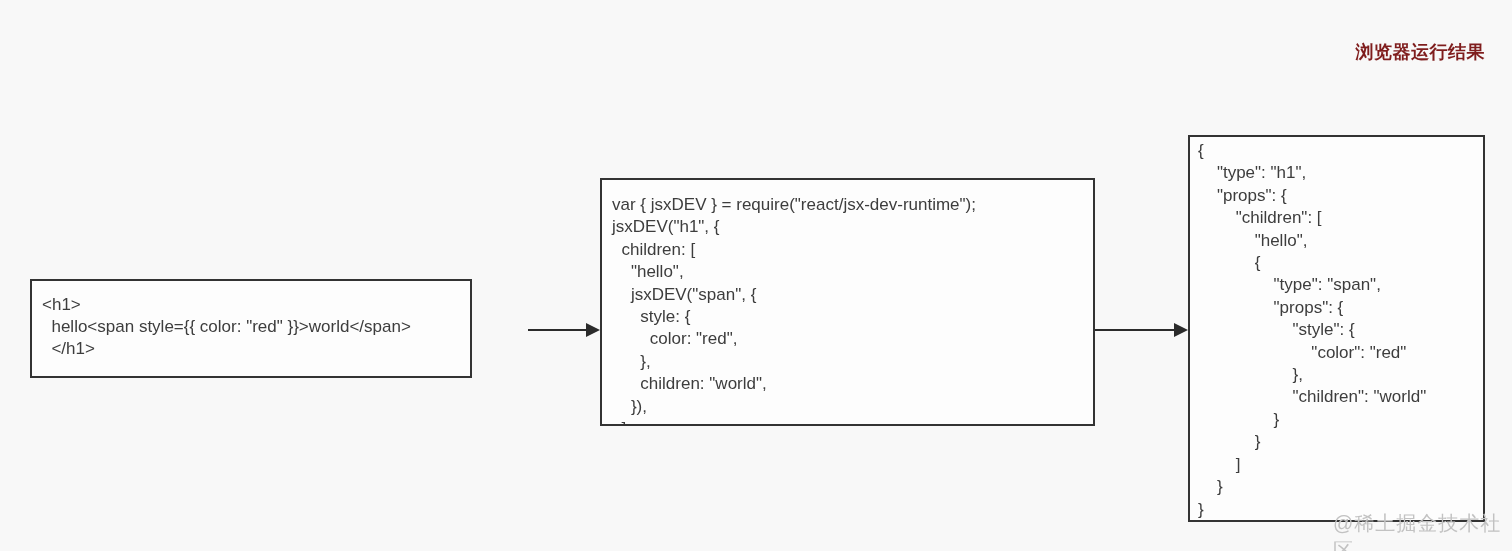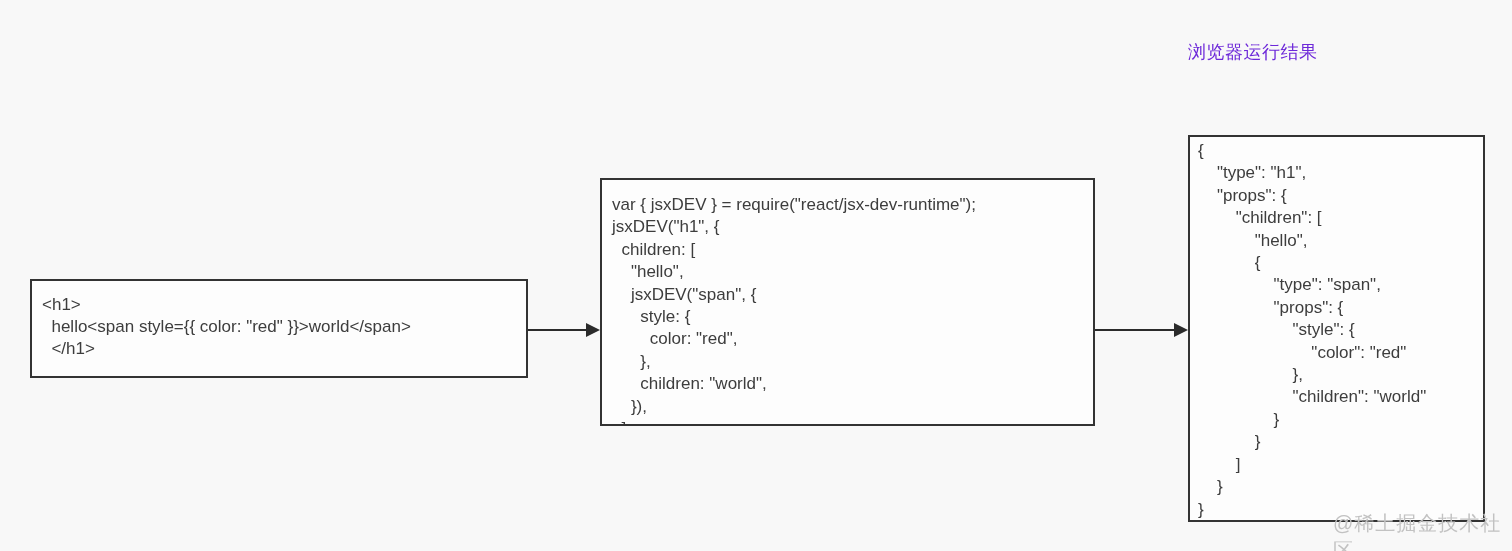--- a/index.html
+++ b/index.html
@@ -14,23 +14,23 @@
     overflow: hidden;
     position: relative;
   }
   .canvas {
     position: absolute;
     left: 0; top: 0;
     width: 1512px; height: 551px;
   }
   .panel-title {
     position: absolute;
-    text-align: left;
-    font-weight: normal;
-    color: #6d28d9;
+    text-align: right;
+    font-weight: bold;
+    color: #7f1d1d;
   }
   .title-lg {
     font-size: 21px;
     letter-spacing: 2.5px;
   }
   .title-sm {
     font-size: 18px;
     letter-spacing: 0.5px;
   }
   .box {
@@ -73,21 +73,21 @@
     letter-spacing: 1px;
     color: #c2c2c2;
     z-index: 5;
   }
 </style>
 </head>
 <body>
 
 <div class="canvas">
 
-  <div class="box" style="left:30px; top:279px; width:498px; height:99px;">
+  <div class="box" style="left:30px; top:279px; width:442px; height:99px;">
     <div class="code jsx-pad">&lt;h1&gt;
   hello&lt;span style={{ color: "red" }}&gt;world&lt;/span&gt;
   &lt;/h1&gt;</div>
   </div>
 
   <div>
     <div class="arrow-line" style="left:528px; top:329px; width:60px;"></div>
     <div class="arrow-head" style="left:586px; top:323px;"></div>
   </div>
 

